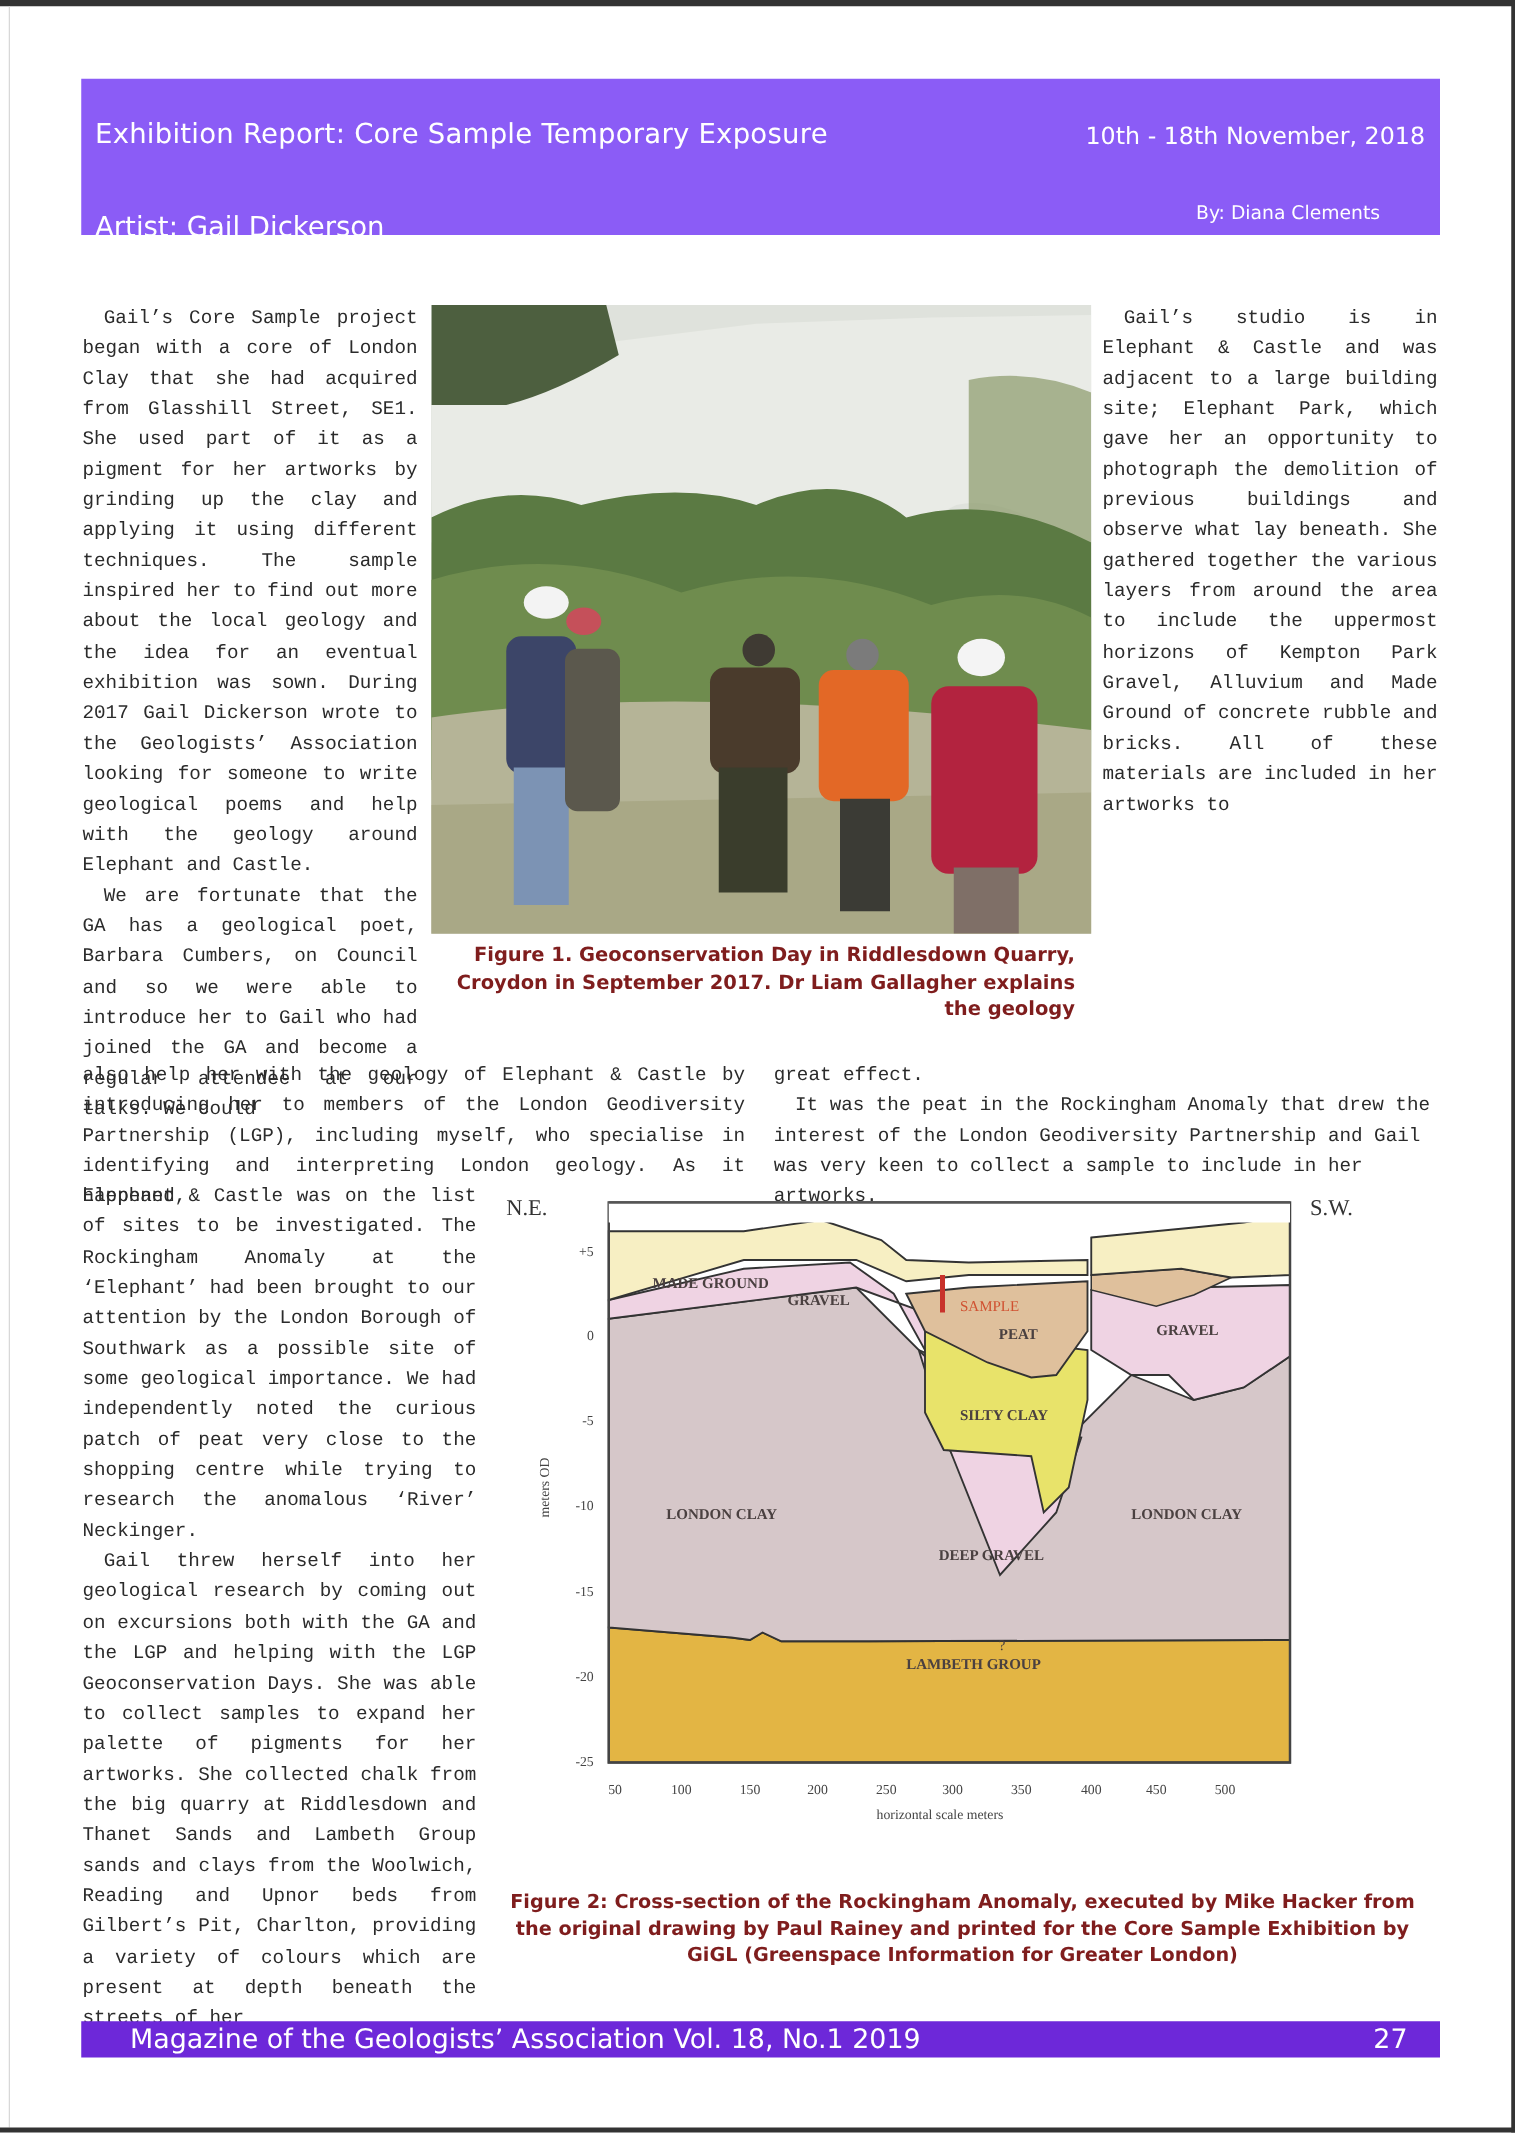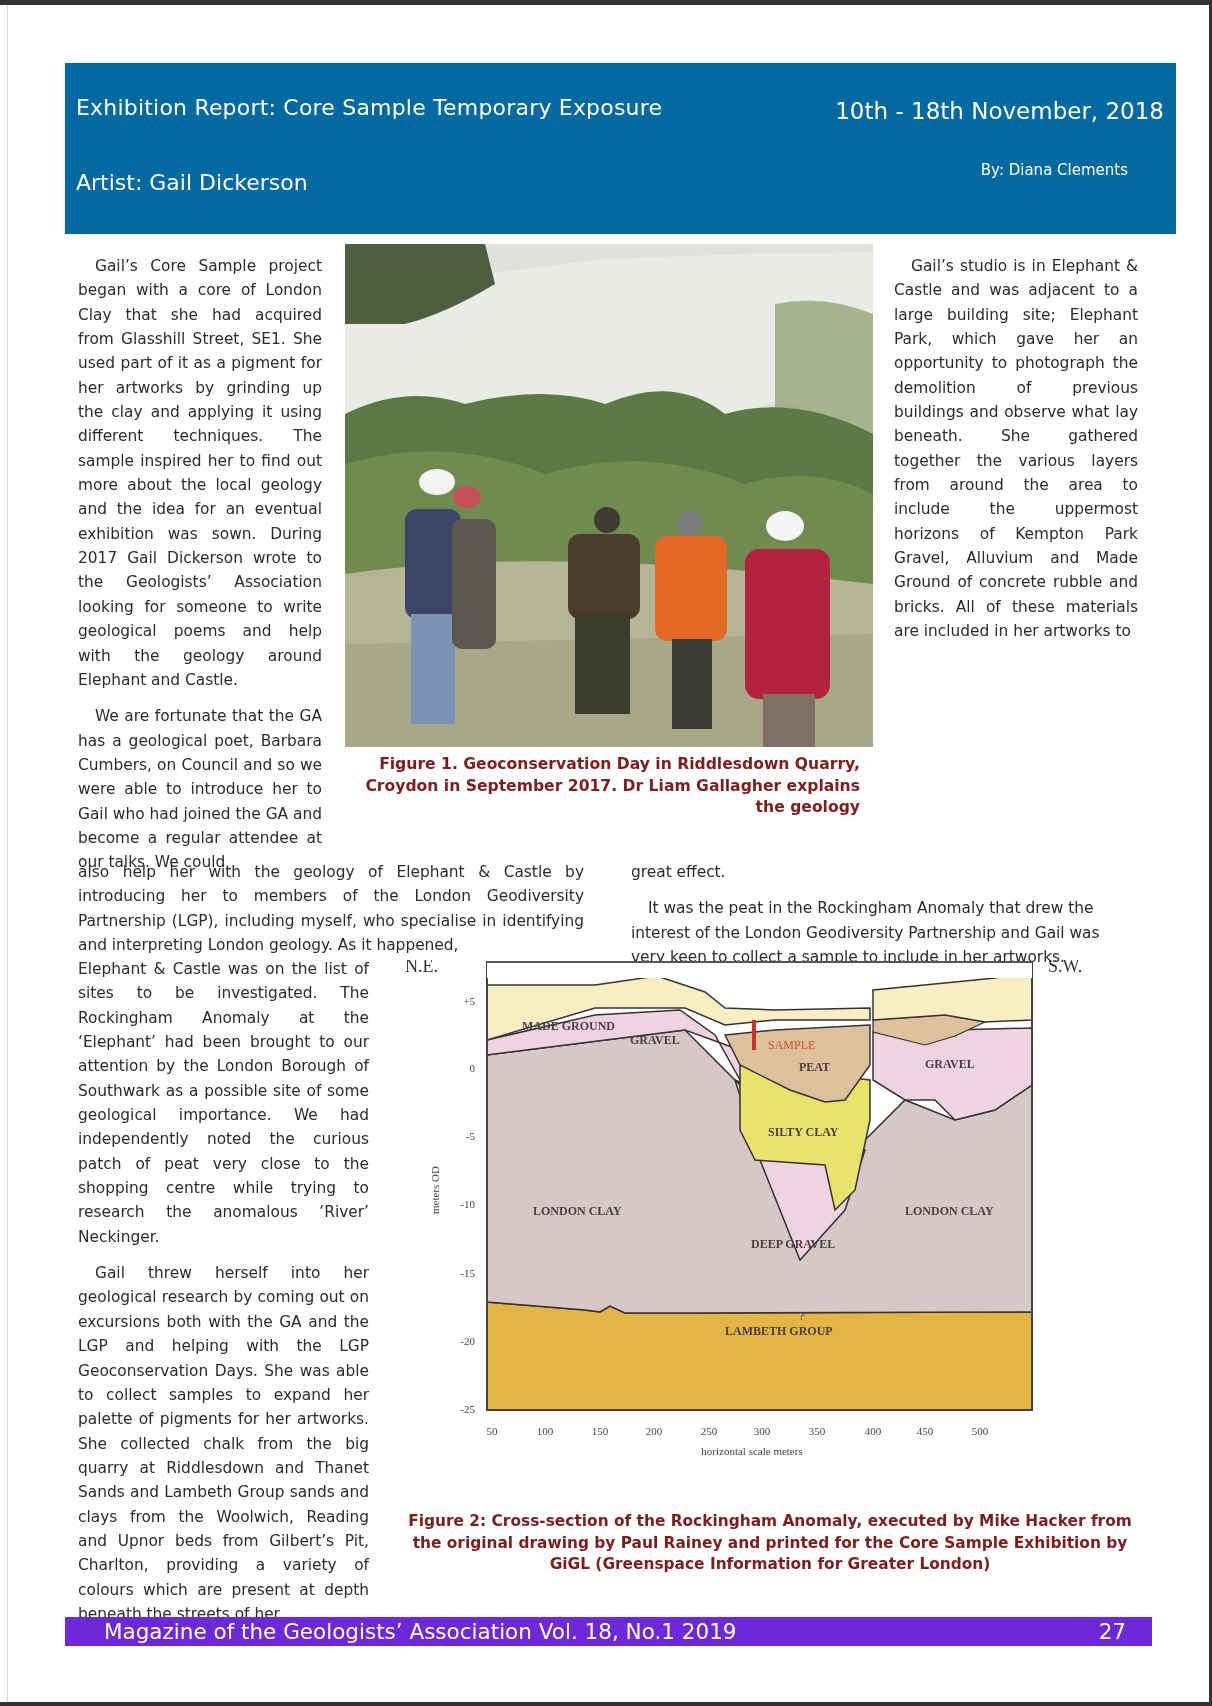--- a/index.html
+++ b/index.html
@@ -8,33 +8,33 @@
     background: #ffffff;
     font-family: "DejaVu Sans", sans-serif;
     color: #2a2a2a;
   }
   .frame-top { position: absolute; left: 0; top: 0; width: 1212px; height: 5px; background: #333333; }
   .frame-right { position: absolute; left: 1209px; top: 0; width: 3px; height: 1706px; background: #333333; }
   .frame-bottom { position: absolute; left: 0; top: 1702px; width: 1212px; height: 4px; background: #333333; }
   .frame-left { position: absolute; left: 7px; top: 5px; width: 1px; height: 1697px; background: #d8d8d8; }
 
   .header {
-    position: absolute; left: 65px; top: 63px; width: 1087px; height: 171px;
-    background: #0369a1; color: #ffffff; padding-left: 24px;
+    position: absolute; left: 65px; top: 63px; width: 1087px; height: 125px;
+    background: #8b5cf6; color: #ffffff;
   }
   .header .title { position: absolute; left: 11px; top: 32px; font-size: 22px; letter-spacing: 0.2px; }
-  .header .date { position: absolute; right: 12px; top: 35px; font-size: 23px; }
+  .header .date { position: absolute; right: 12px; top: 35px; font-size: 19px; }
   .header .artist { position: absolute; left: 11px; top: 107px; font-size: 22px; }
   .header .byline { position: absolute; right: 48px; top: 98px; font-size: 15px; }
 
   .col {
     position: absolute; font-size: 15.4px; line-height: 24.35px; text-align: justify;
     color: #2b2b2b;
   }
-  .col p { margin: 12px; text-indent: 17px; }
+  .col p { margin: 0; text-indent: 17px; font-family: Liberation Mono, monospace; }
   .col p.noindent { text-indent: 0; }
   .col-left-top { left: 66px; top: 242px; width: 268px; }
   .col-right-top { left: 882px; top: 242px; width: 268px; }
   .band-left { left: 66px; top: 848px; width: 530px; }
   .band-right { left: 619px; top: 848px; width: 531px; text-align: left; }
   .col-left-bottom { left: 66px; top: 945px; width: 315px; }
 
   .photo {
     position: absolute; left: 345px; top: 244px; width: 528px; height: 503px; overflow: hidden;
     background: linear-gradient(180deg, #eef0ee 0%, #e4e6e1 10%, #d9dcd4 30%, #9aa58a 45%, #5e7a45 55%, #6d8a50 65%, #a6ab84 78%, #b9b89a 100%);

